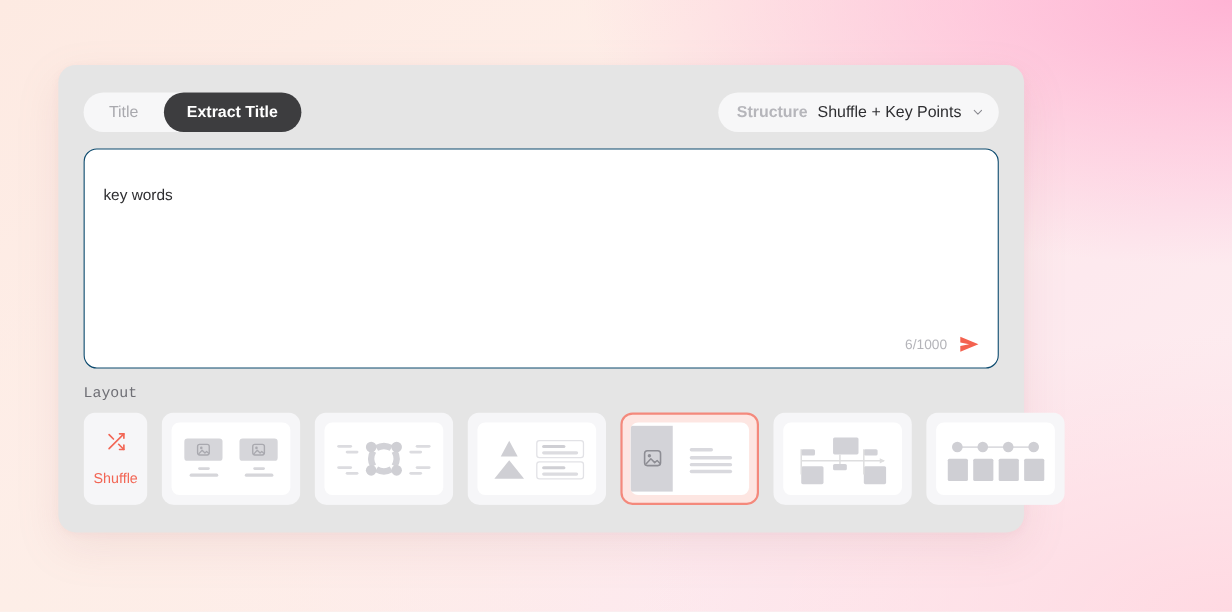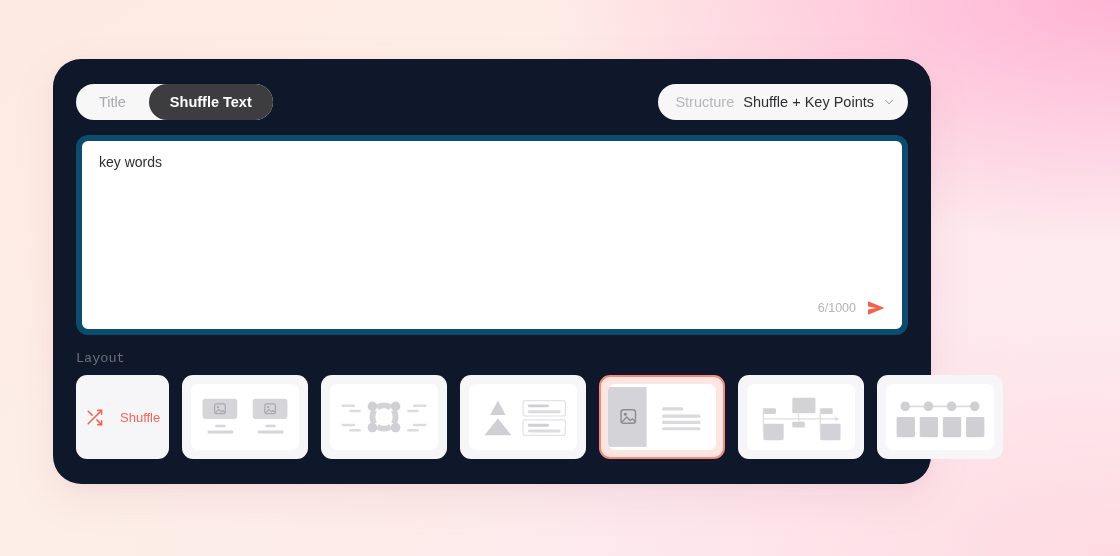--- a/index.html
+++ b/index.html
@@ -20,22 +20,22 @@
     position: relative;
   }
 
   
   .panel {
     position: absolute;
     left: 53px;
     top: 59px;
     width: 878px;
     height: 425px;
-    background: #0f172a;
-    border-radius: 28px;
+    background: #e5e5e5;
+    border-radius: 16px;
     box-shadow: 0 14px 40px rgba(180,120,130,0.13), 0 2px 8px rgba(180,120,130,0.06);
     padding: 25px 23px 0 23px;
   }
 
   
   .header-row {
     display: flex;
     align-items: center;
     justify-content: space-between;
     height: 36px;
@@ -82,44 +82,45 @@
     background: #f7f7f8;
     border-radius: 18px;
     height: 36px;
     padding: 0 15px 0 17px;
     cursor: pointer;
   }
 
   .structure-label {
     color: #b6b6bb;
     font-size: 14.5px;
+    font-weight: bold;
   }
 
   .structure-value {
     color: #2e2e31;
     font-size: 14.5px;
   }
 
   .chev {
     display: block;
     width: 9px;
     height: 9px;
     margin-left: 1px;
     margin-top: -2px;
   }
 
   
   .editor {
     position: relative;
     margin-top: 15px;
     height: 200px;
-    border: 6px solid #0c4a6e;
+    border: 1px solid #0c4a6e;
     border-radius: 12px;
     background: #ffffff;
-    padding: 12px 17px;
+    padding: 32px 17px;
   }
 
   .editor-text {
     font-size: 14px;
     color: #2e2e31;
     line-height: 1.4;
   }
 
   .editor-footer {
     position: absolute;
@@ -184,42 +185,42 @@
     height: 100%;
     background: #ffffff;
     border-radius: 7px;
     display: flex;
     align-items: center;
     justify-content: center;
     overflow: hidden;
   }
 
   .shuffle-card {
-    flex-direction: row;
+    flex-direction: column;
     gap: 16px;
     background: #f6f6f8;
   }
 
   .shuffle-label {
     font-size: 13px;
     color: #f26655;
   }
 
   svg { display: block; }
 </style>
 </head>
 <body>
 
 <div class="panel">
 
   <div class="header-row">
 
     <div class="tab-group">
       <button class="tab inactive">Title</button>
-      <button class="tab active">Shuffle Text</button>
+      <button class="tab active">Extract Title</button>
     </div>
 
     <div class="structure-select">
       <span class="structure-label">Structure</span>
       <span class="structure-value">Shuffle + Key Points</span>
       <span class="chev">
         <svg viewBox="0 0 12 12" width="10" height="10">
           <path d="M2 4 L6 8.2 L10 4" fill="none" stroke="#88888e" stroke-width="1.1" stroke-linecap="round" stroke-linejoin="round"></path>
         </svg>
       </span>

